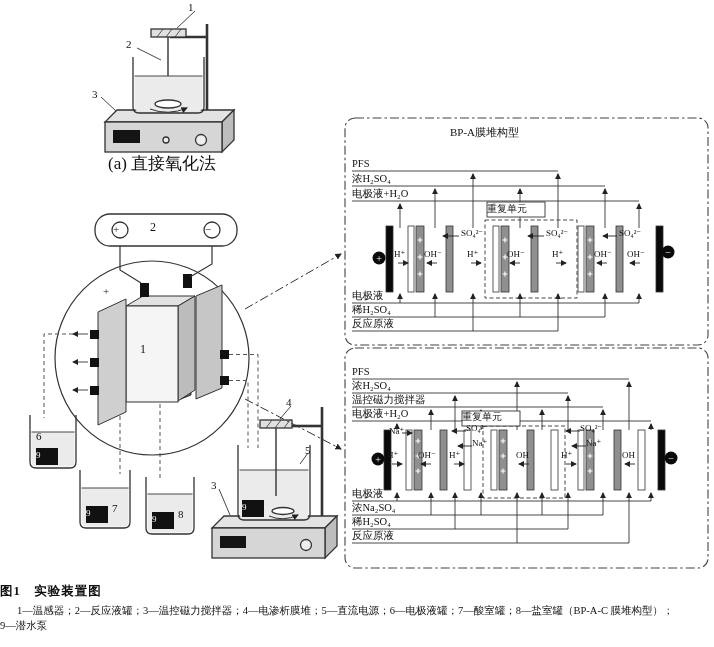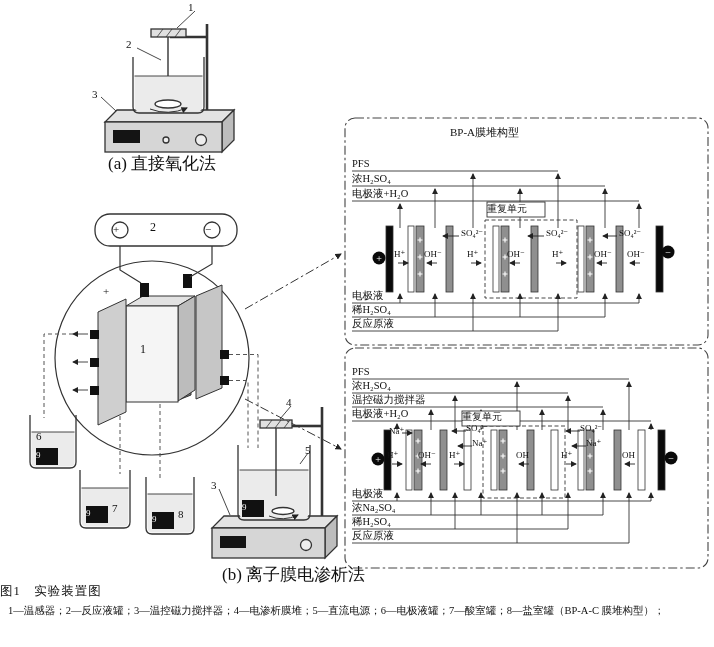--- a/index.html
+++ b/index.html
@@ -8,21 +8,21 @@
   #fig svg{position:absolute;left:0;top:0}
   .lbl{position:absolute;white-space:nowrap;font-size:10.5px;line-height:13px}
   .num{font-size:11px;line-height:12px}
   .big{font-size:12px}
   .ion{font-size:9px;line-height:10px}
   .ctr{}
   .pump{color:#fff;font-size:9px;line-height:10px}
   .cap{font-size:17px}
   .ttl{font-size:11px}
   .small{font-size:10px;line-height:11px}
-  .figttl{font-size:12.5px;font-weight:normal;letter-spacing:1px}
+  .figttl{font-size:12.5px;font-weight:bold;letter-spacing:1px}
   .leg{font-size:10.5px}
   svg text{font-family:"Liberation Serif","DejaVu Serif",serif}
 </style>
 </head>
 <body>
 
 <div id="fig">
 
 <svg width="714" height="647" viewBox="0 0 714 647">
 <defs>
@@ -297,21 +297,20 @@
 <span class="lbl num" style="left:36px;top:430px">6</span>
 <span class="lbl num" style="left:112px;top:502px">7</span>
 <span class="lbl num" style="left:178px;top:508px">8</span>
 <span class="lbl pump ctr" style="left:36px;top:450px;width:22px">9</span>
 <span class="lbl pump ctr" style="left:86px;top:508px;width:22px">9</span>
 <span class="lbl pump ctr" style="left:152px;top:514px;width:22px">9</span>
 <span class="lbl pump ctr" style="left:242px;top:502px;width:22px">9</span>
 <span class="lbl num" style="left:211px;top:479px">3</span>
 <span class="lbl num" style="left:286px;top:396px">4</span>
 <span class="lbl num" style="left:305px;top:444px">5</span>
-<span class="lbl cap ctr" style="left:222px;top:568px;width:150px">(b) 离子膜电渗析法</span>
 
 <span class="lbl ttl ctr" style="left:450px;top:126px;width:160px">BP-A膜堆构型</span>
 <span class="lbl" style="left:352px;top:157px">PFS</span>
 <span class="lbl" style="left:352px;top:172px">浓H₂SO₄</span>
 <span class="lbl" style="left:352px;top:187px">电极液+H₂O</span>
 <span class="lbl" style="left:352px;top:289px">电极液</span>
 <span class="lbl" style="left:352px;top:303px">稀H₂SO₄</span>
 <span class="lbl" style="left:352px;top:317px">反应原液</span>
 <span class="lbl small ctr" style="left:487px;top:203px;width:58px">重复单元</span>
 <span class="lbl ion" style="left:461px;top:228px">SO₄²⁻</span>
@@ -340,15 +339,16 @@
 <span class="lbl ion" style="left:466px;top:423px">SO₄²⁻</span>
 <span class="lbl ion" style="left:472px;top:438px">Na⁺</span>
 <span class="lbl ion" style="left:449px;top:450px">H⁺</span>
 <span class="lbl ion" style="left:516px;top:450px">OH</span>
 <span class="lbl ion" style="left:580px;top:423px">SO₄²⁻</span>
 <span class="lbl ion" style="left:586px;top:438px">Na⁺</span>
 <span class="lbl ion" style="left:561px;top:450px">H⁺</span>
 <span class="lbl ion" style="left:622px;top:450px">OH</span>
 
 <span class="lbl figttl ctr" style="left:0px;top:585px;width:664px">图1　实验装置图</span>
-<span class="lbl leg ctr" style="left:8px;top:604px;width:598px">1—温感器；2—反应液罐；3—温控磁力搅拌器；4—电渗析膜堆；5—直流电源；6—电极液罐；7—酸室罐；8—盐室罐（BP-A-C 膜堆构型）；</span>
+<span class="lbl leg ctr" style="left:17px;top:604px;width:598px">1—温感器；2—反应液罐；3—温控磁力搅拌器；4—电渗析膜堆；5—直流电源；6—电极液罐；7—酸室罐；8—盐室罐（BP-A-C 膜堆构型）；</span>
+<span class="lbl leg ctr" style="left:0px;top:619px;width:714px">9—潜水泵</span>
 
 </div>
 
 </body></html>

